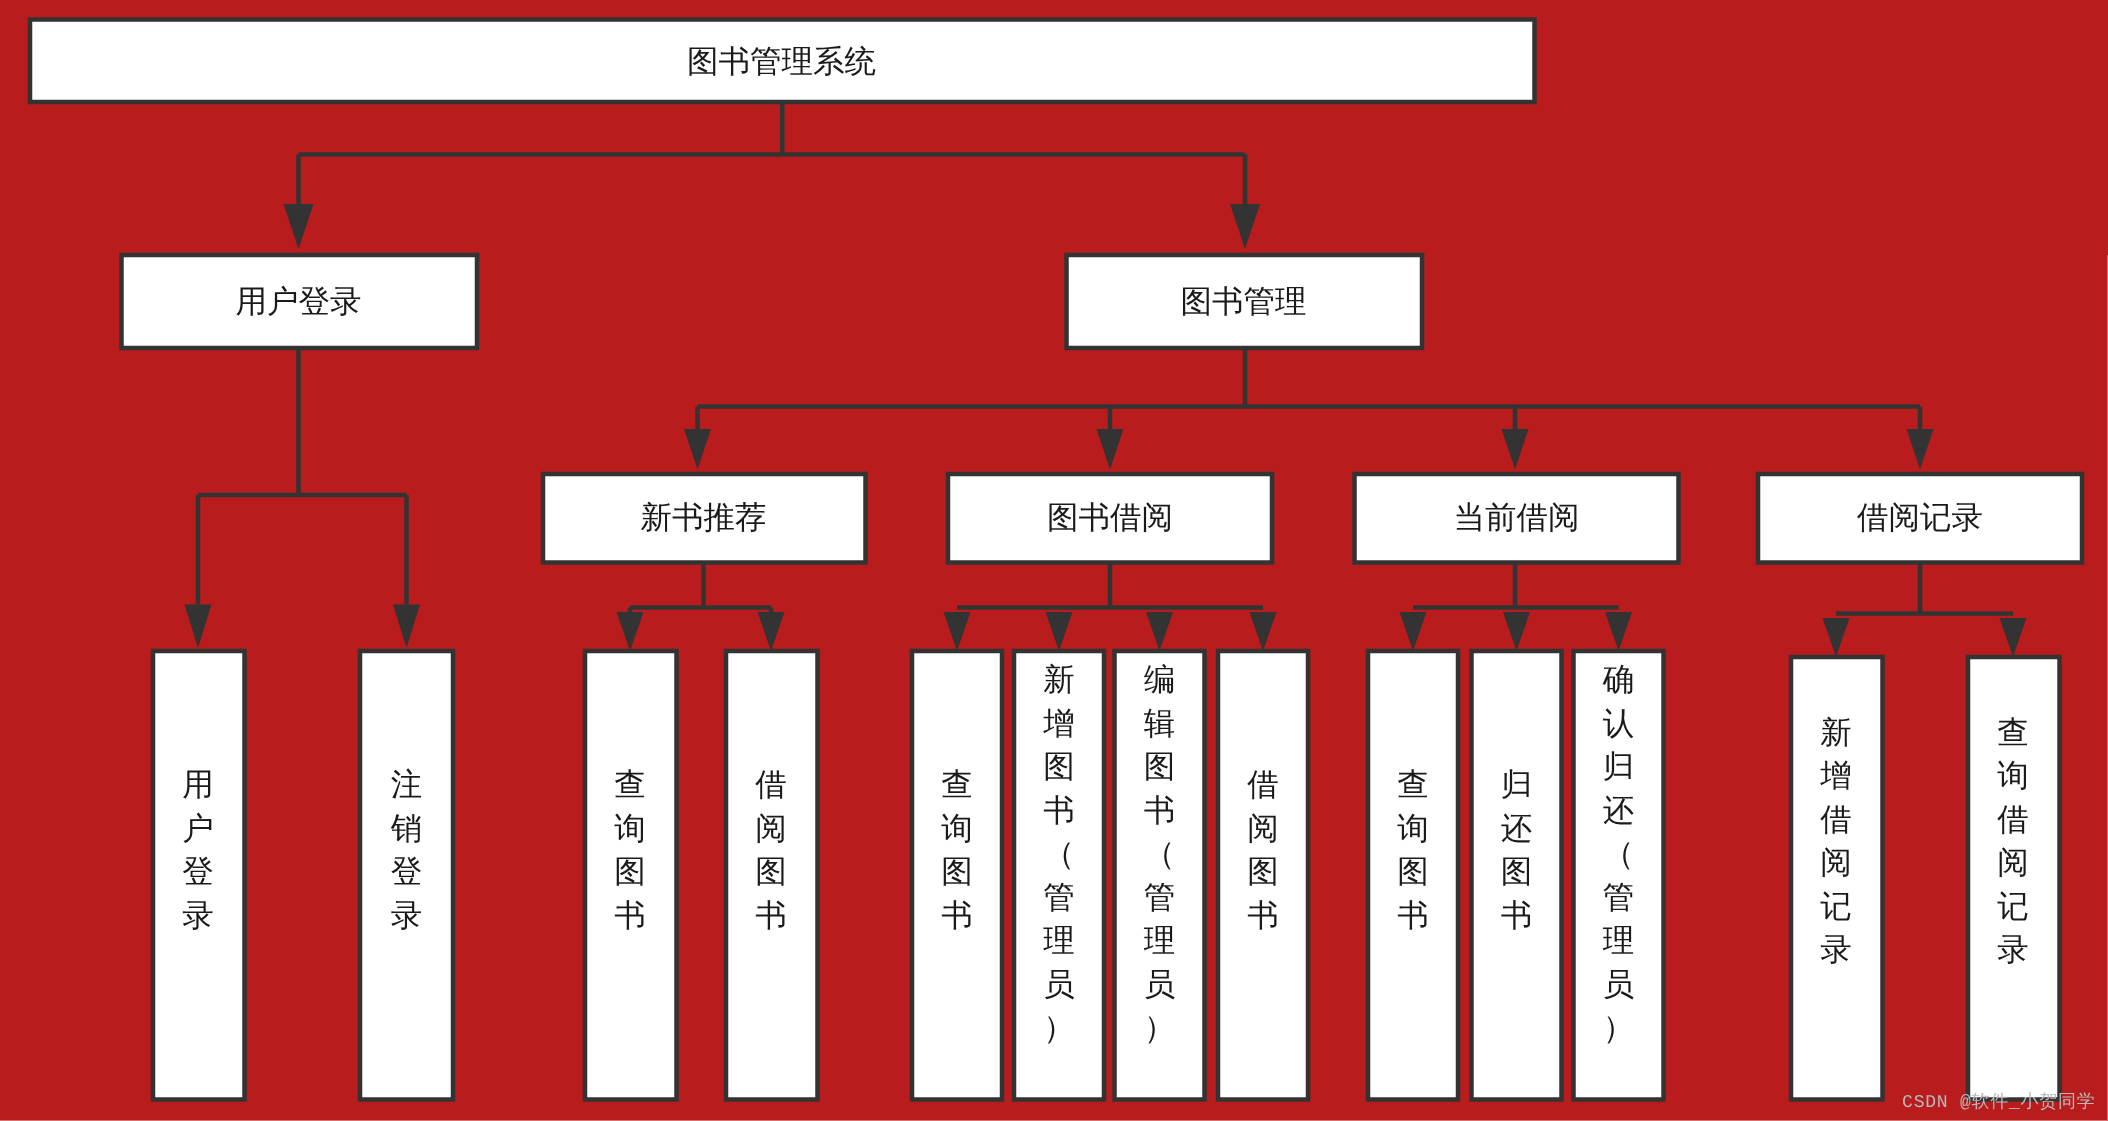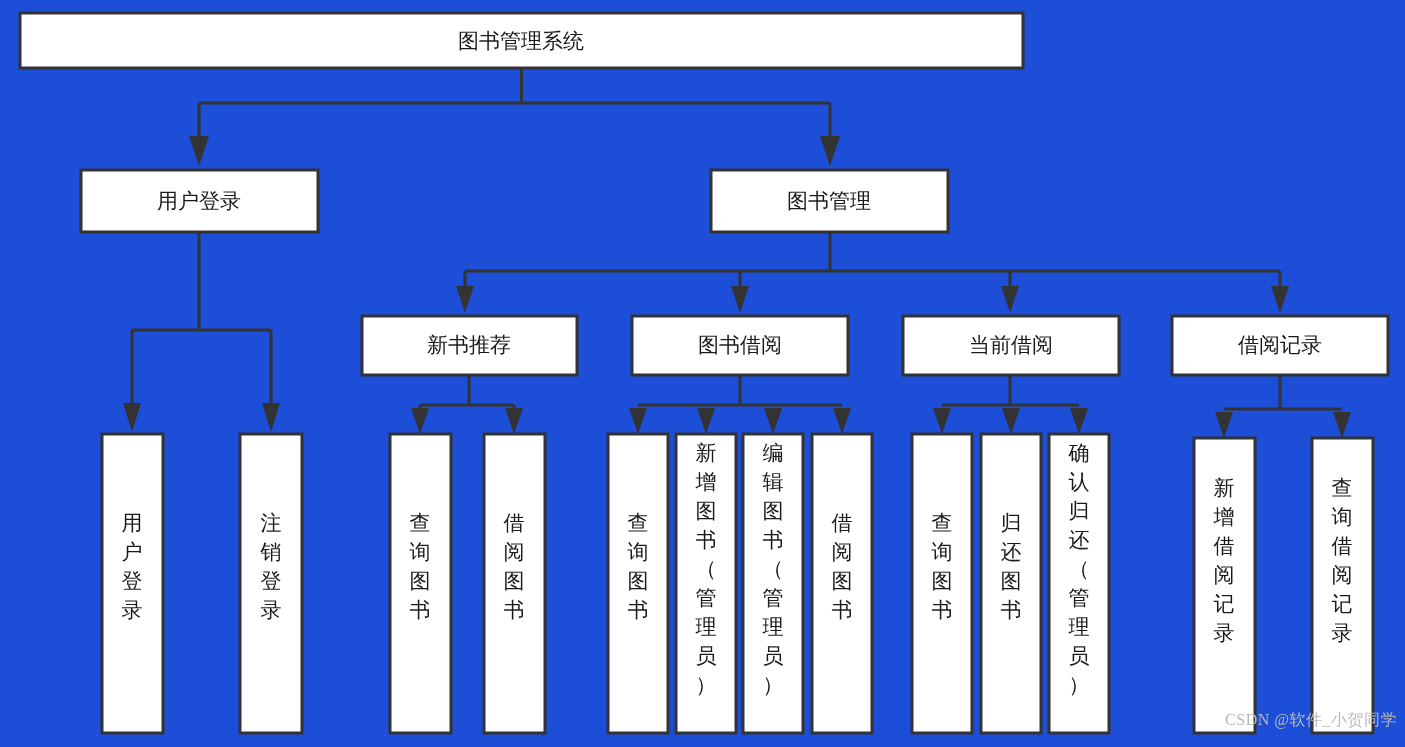--- a/index.html
+++ b/index.html
@@ -10,21 +10,21 @@
   body {
     width: 1405px;
     height: 747px;
     font-family: "DejaVu Sans", "Liberation Sans", sans-serif;
     overflow: hidden;
   }
   #diagram-root {
     position: relative;
     width: 1405px;
     height: 747px;
-    background: #1d4ed8;
+    background: #b91c1c;
   }
   svg.diagram-canvas {
     position: absolute;
     top: 0;
     left: 0;
     width: 1405px;
     height: 747px;
   }
   .node-box {
     fill: #ffffff;
@@ -50,23 +50,23 @@
   }
   .node-label-v {
     font-family: "DejaVu Sans", "Liberation Sans", sans-serif;
     font-size: 21px;
     fill: #1a1a1a;
     text-anchor: middle;
   }
   .watermark {
     position: absolute;
     right: 8px;
-    bottom: 16px;
-    font-family: Liberation Serif, serif;
-    font-size: 16px;
+    bottom: 4px;
+    font-family: Liberation Mono, monospace;
+    font-size: 12px;
     color: #b9b9b9;
     white-space: nowrap;
     letter-spacing: 0.5px;
     user-select: none;
   }
 </style>
 </head>
 <body>
 
 <div id="diagram-root">

